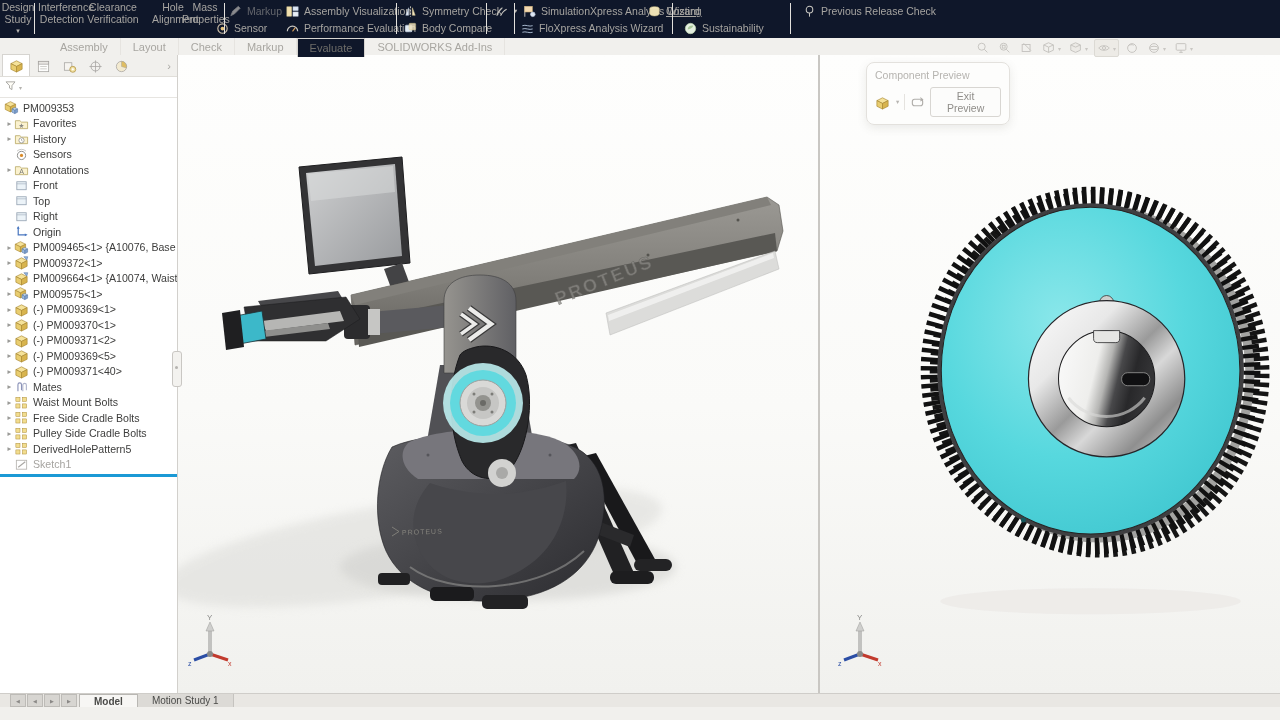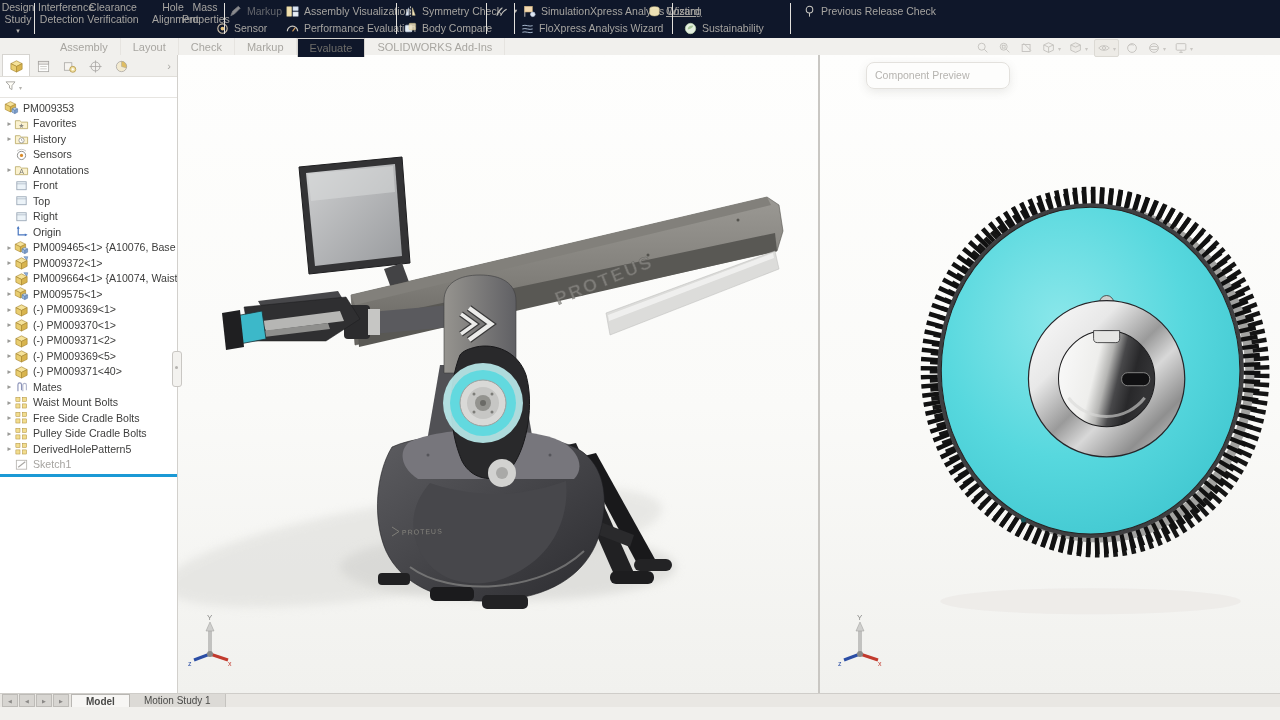--- a/index.html
+++ b/index.html
@@ -69,21 +69,21 @@
     border:1px solid #e3e1dd;border-radius:8px;box-shadow:0 3px 10px rgba(90,90,85,.12);padding:6px 8px 7px;z-index:5;}
   .pp-title{font-size:10.5px;color:#b6b4b0;}
   .pp-controls{display:flex;align-items:center;gap:5px;margin-top:6px;}
   .pp-controls .icn svg{width:15px;height:15px;display:block;}
   .pp-divider{width:1px;height:16px;background:#e5e3df;}
   .pp-exit{border:1px solid #d8d6d2;background:#fcfcfb;border-radius:3px;font-size:10.5px;color:#8f8d89;
     padding:2px 9px;font-family:"Liberation Sans",sans-serif;}
 
   
   .model-bar{position:absolute;left:0;right:0;bottom:13px;height:13px;background:#e9e7e3;border-top:1px solid #cfcdc9;
-    display:flex;align-items:stretch;font-size:10px;}
+    display:flex;align-items:stretch;font-size:10px;padding-left:8px;}
   .mb-nav{display:flex;align-items:center;padding:0 2px;gap:1px;}
   .mb-btn{width:14px;height:11px;background:#d7d5d1;border:1px solid #bdbbb7;color:#8a8886;font-size:5px;
     display:flex;align-items:center;justify-content:center;}
   .m-tab{display:flex;align-items:center;padding:0 14px;color:#4a4a48;background:#dcdad6;border-right:1px solid #c5c3bf;}
   .m-tab.active{background:#f7f6f4;font-weight:bold;border:1px solid #b9b7b3;border-bottom:none;}
 
   
   .status-bar{position:absolute;left:0;right:0;bottom:0;height:13px;background:#f1f0ed;border-top:1px solid #d4d2ce;
     font-size:10px;color:#4c4c4a;display:flex;align-items:center;padding-left:4px;}
   .sb-right{position:absolute;right:68px;display:flex;gap:26px;color:#3f3f3d;}
@@ -851,20 +851,38 @@
           <circle cx="286" cy="323" r="78" fill="url(#chromeG)" stroke="#26262a" stroke-width="1.2"></circle>
           <circle cx="286" cy="323" r="48" fill="url(#boreG)" stroke="#1c1c1e" stroke-width="1"></circle>
           <path d="M 273 275 h 26 v 8 a 4 4 0 0 1 -4 4 h -18 a 4 4 0 0 1 -4 -4 Z" fill="#e6e6e4" stroke="#2a2a2c" stroke-width=".8"></path>
           <rect x="301" y="317" width="28" height="13" rx="6" fill="#101012" stroke="#9a9a98" stroke-width=".8"></rect>
           <path d="M 248 342 A 48 48 0 0 0 324 342" stroke="#d9d9d7" stroke-width="3" fill="none" opacity=".6"></path>
         </g>
       </svg>
 
       <div class="preview-popup">
         <div class="pp-title">Component Preview</div>
+        <div class="pp-controls">
+          <span class="icn" id="pp-part-icon-slot">
+              <svg viewBox="0 0 16 16">
+                <polygon points="2,6 8,3 14,6 8,9" fill="#f5e29a" stroke="#a8862f" stroke-width=".7"></polygon>
+                <polygon points="2,6 8,9 8,15 2,12" fill="#e9cd6f" stroke="#a8862f" stroke-width=".7"></polygon>
+                <polygon points="14,6 8,9 8,15 14,12" fill="#d8b44e" stroke="#a8862f" stroke-width=".7"></polygon>
+              </svg>
+            </span>
+          <span class="sb-caret">▾</span>
+          <span class="pp-divider"></span>
+          <span class="icn" id="pp-sync-icon-slot">
+              <svg viewBox="0 0 16 16">
+                <rect x="2.5" y="4.5" width="11" height="7" rx="2.4" fill="none" stroke="#b0aeaa" stroke-width="1.2"></rect>
+                <path d="M11 2.8 L13.5 4.7 L11 6.5" fill="none" stroke="#b0aeaa" stroke-width="1.1"></path>
+              </svg>
+            </span>
+          <button class="pp-exit">Exit Preview</button>
+        </div>
       </div>
 
       <svg class="triad" style="left:18px" viewBox="0 0 44 52">
         <line x1="22" y1="40" x2="22" y2="15" stroke="#c2c2c0" stroke-width="4"></line>
         <polygon points="22,8 18,17 26,17" fill="#cfcfcd" stroke="#9a9a98" stroke-width=".5"></polygon>
         <line x1="22" y1="40" x2="40" y2="46" stroke="#c23b2e" stroke-width="3"></line>
         <line x1="22" y1="40" x2="6" y2="46" stroke="#2b4ea5" stroke-width="3"></line>
         <circle cx="22" cy="40" r="3" fill="#8a8a88"></circle>
         <text x="19" y="6" font-size="8" fill="#8a8a88">Y</text>
         <text x="40" y="52" font-size="7" fill="#c23b2e">x</text>

